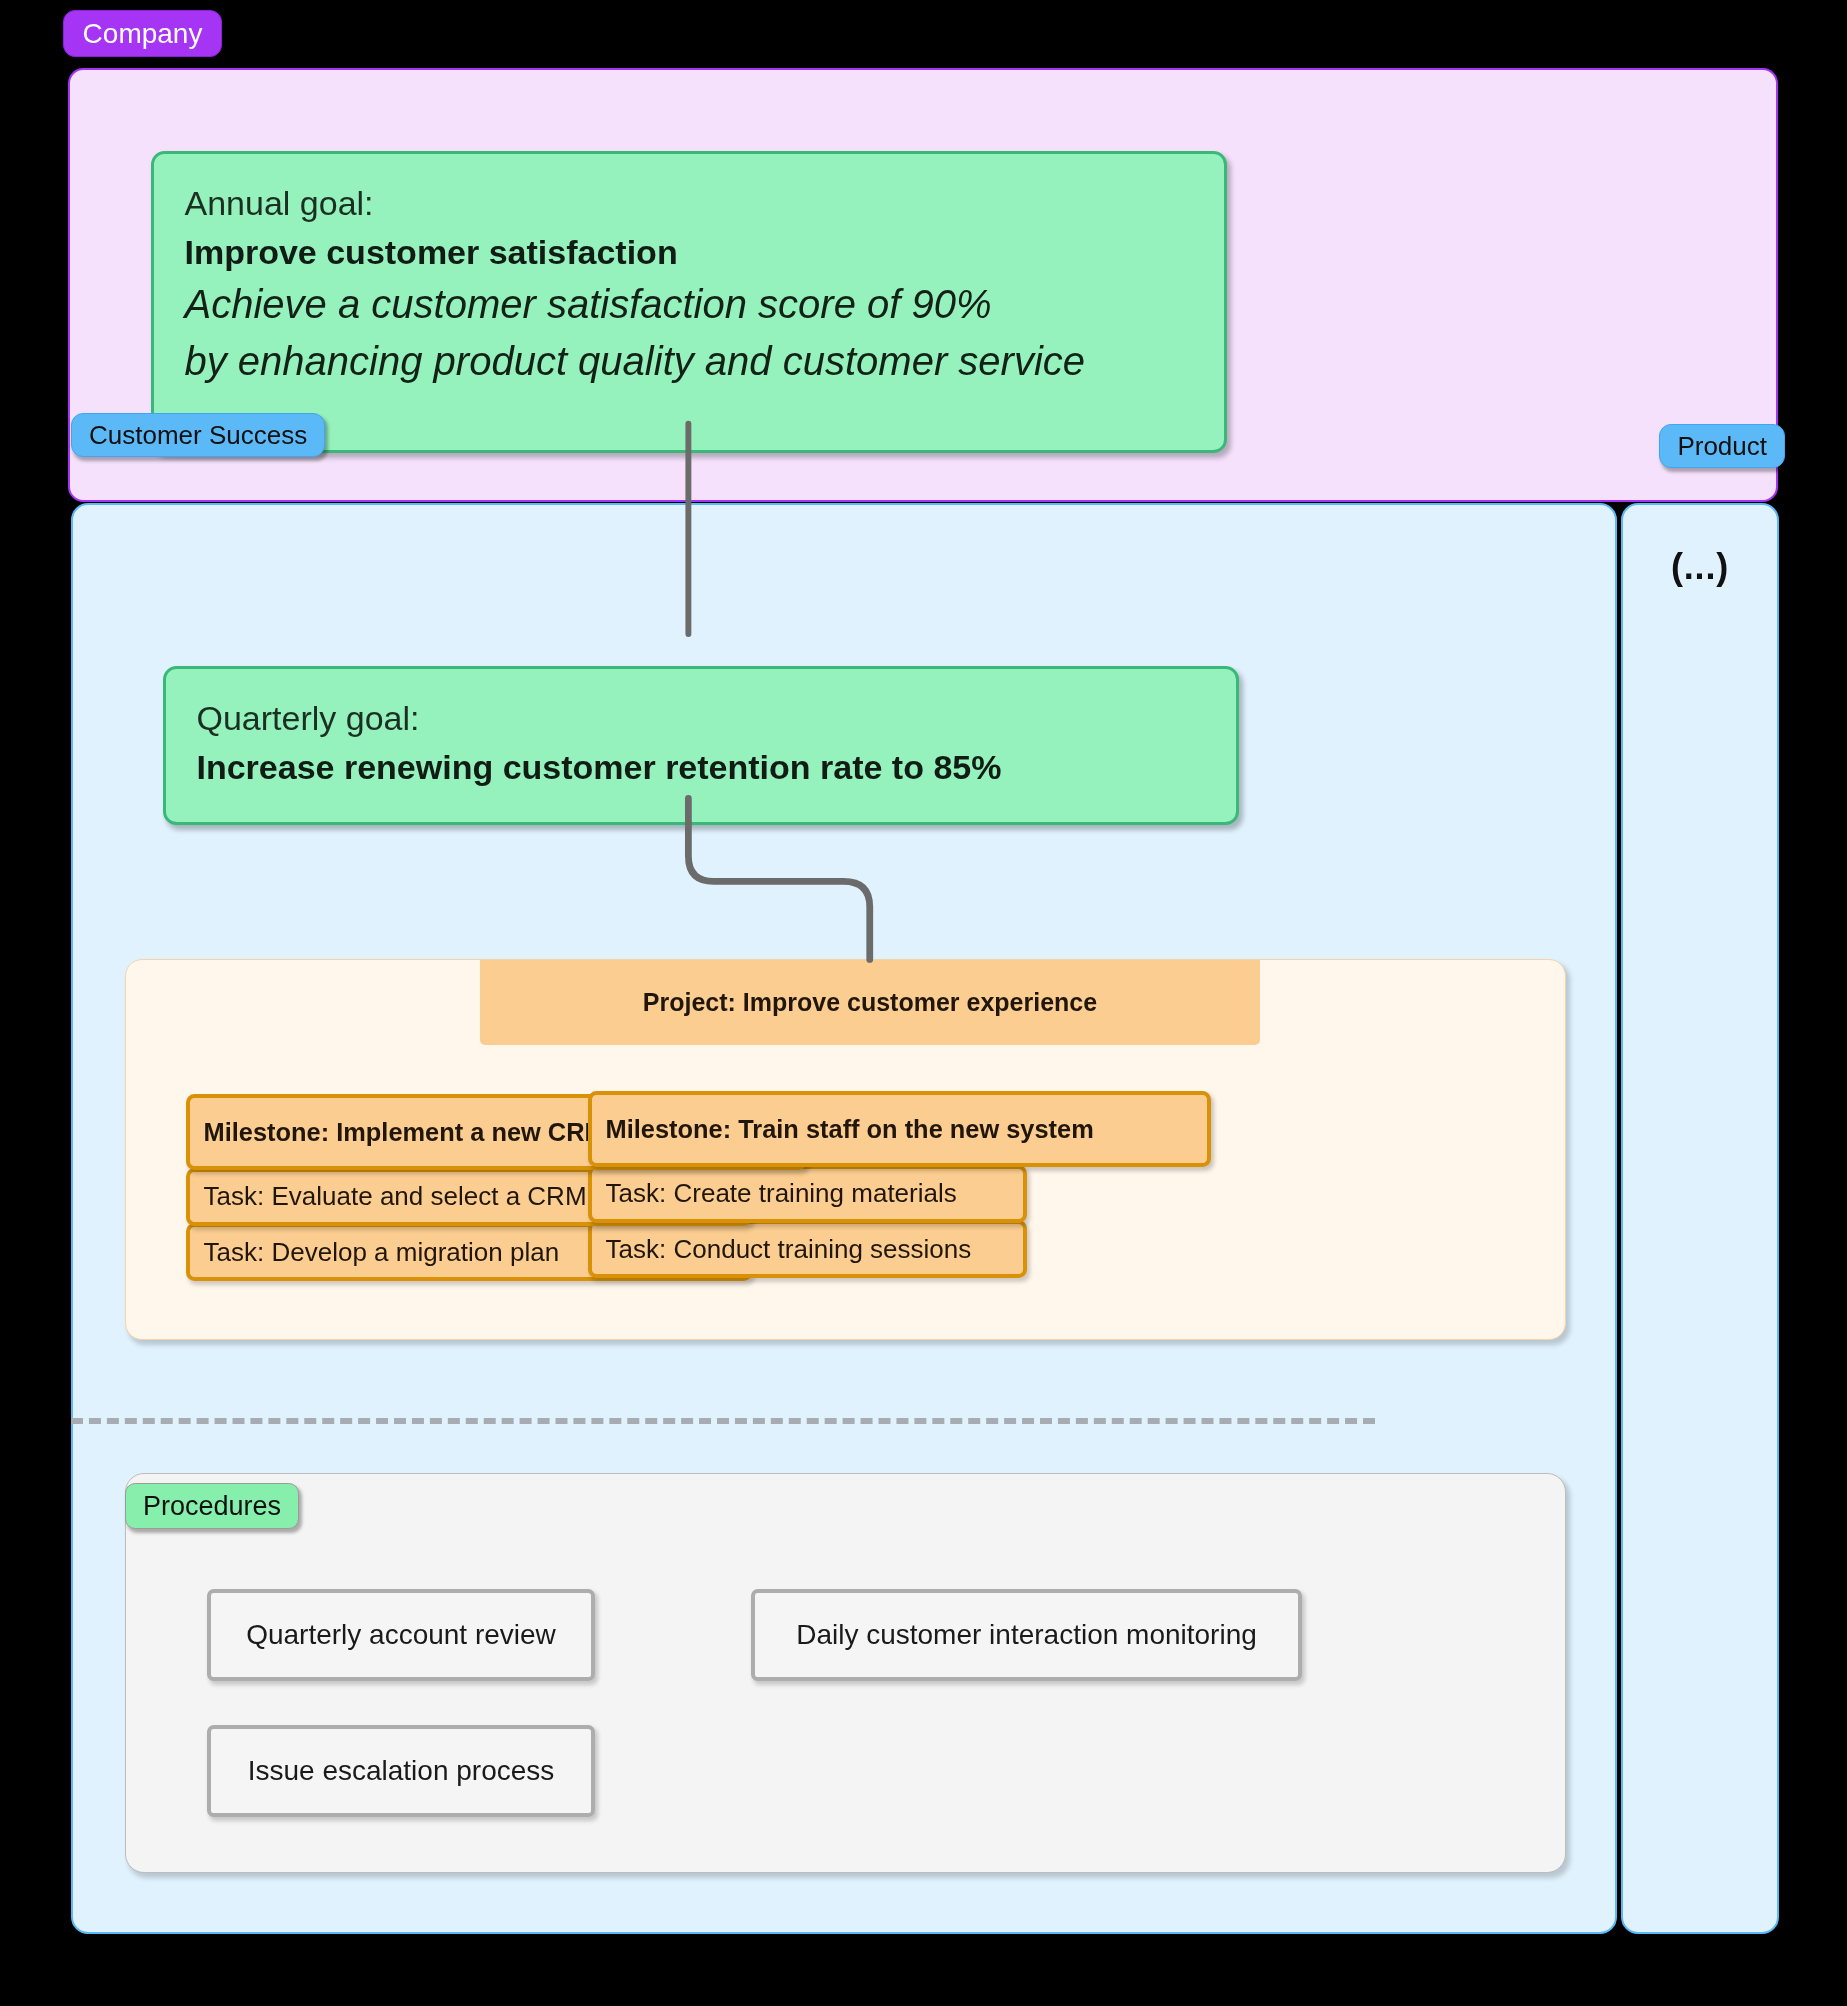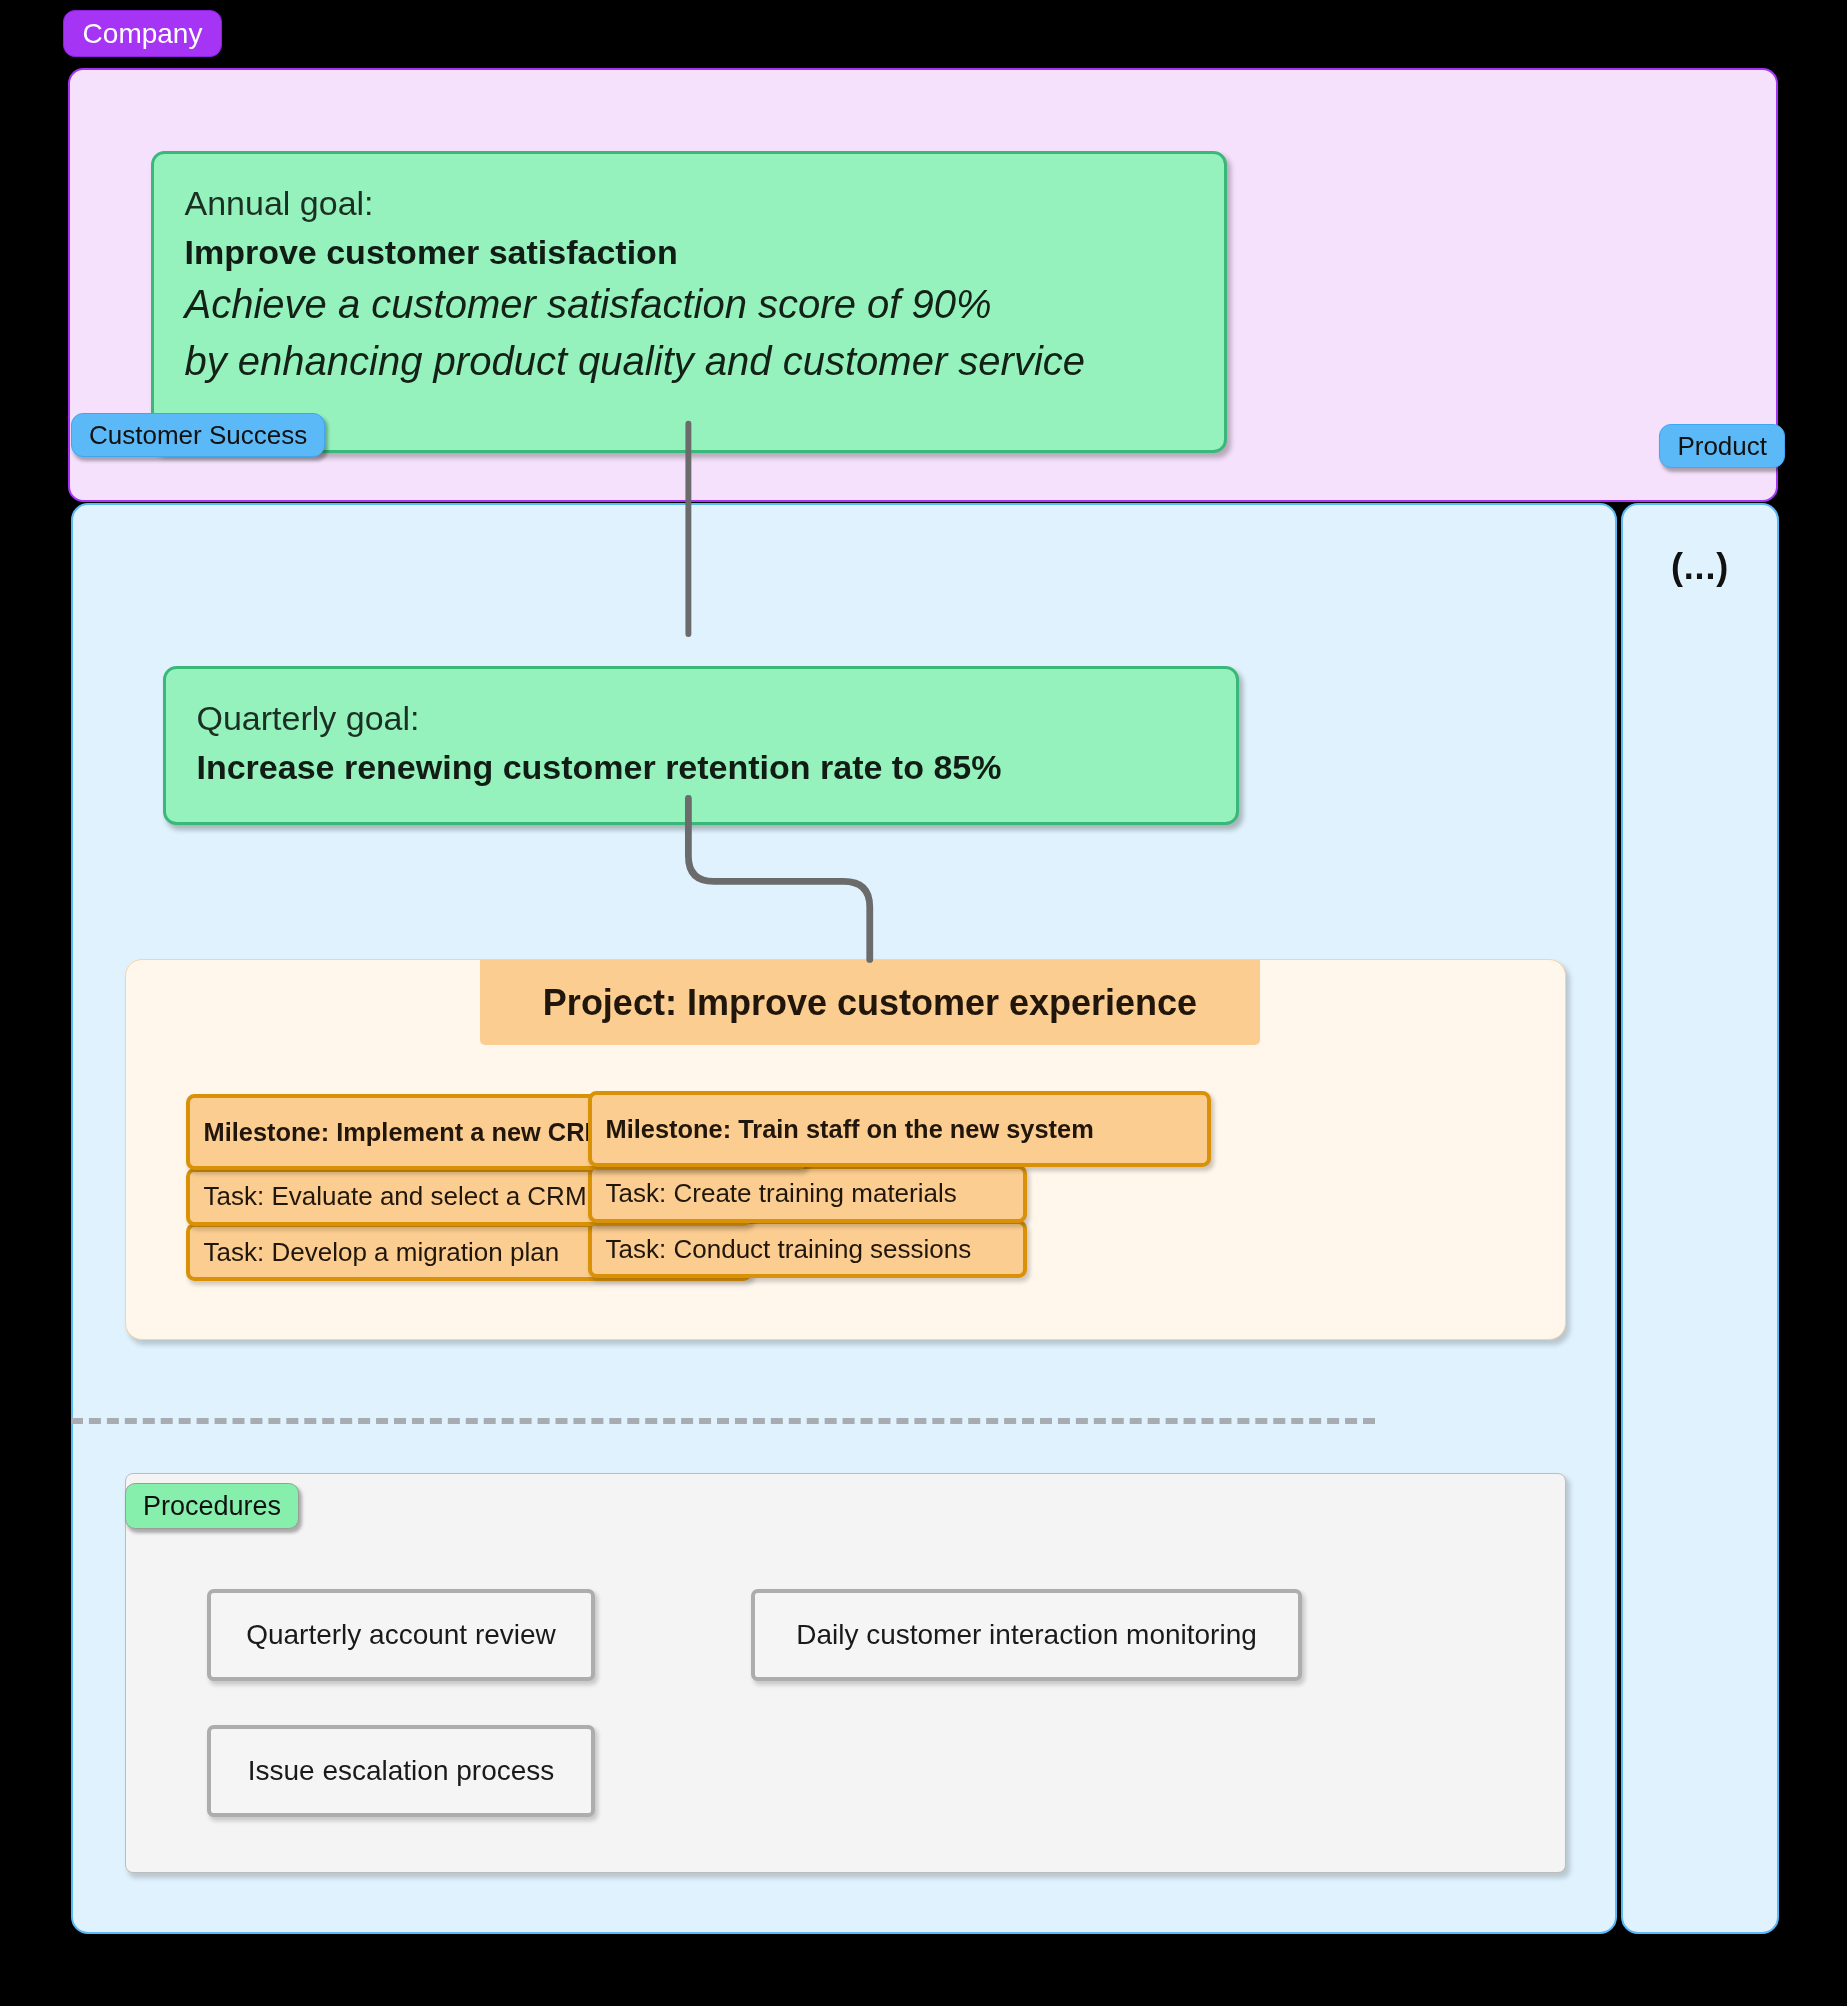--- a/index.html
+++ b/index.html
@@ -189,21 +189,21 @@
     position: absolute;
     left: 354px;
     top: 0px;
     width: 780px;
     height: 85px;
     display: flex;
     align-items: center;
     justify-content: center;
     background: #fbcd90;
     border-radius: 0 0 5.1px 5.1px;
-    font-size: 36px;
+    font-size: 25px;
     font-weight: 700;
     color: #20160c;
     box-sizing: border-box;
   }
 
   
   .ms-group {
     position: absolute;
   }
   .ms-group-1 { left: 60px; top: 134px; }
@@ -261,21 +261,21 @@
   
   .procedures-box {
     position: absolute;
     left: 125px;
     top: 1473px;
     width: 1441px;
     height: 400px;
     box-sizing: border-box;
     background: #f4f4f4;
     border: 1.7px solid #bdbdbd;
-    border-radius: 8px;
+    border-radius: 19px;
     box-shadow: 3.4px 4.2px 5.1px rgba(0,0,0,0.18);
     z-index: 18;
   }
   .proc-item {
     position: absolute;
     box-sizing: border-box;
     background: #f5f5f5;
     border: 4.2px solid #adadad;
     border-radius: 6.8px;
     display: flex;

